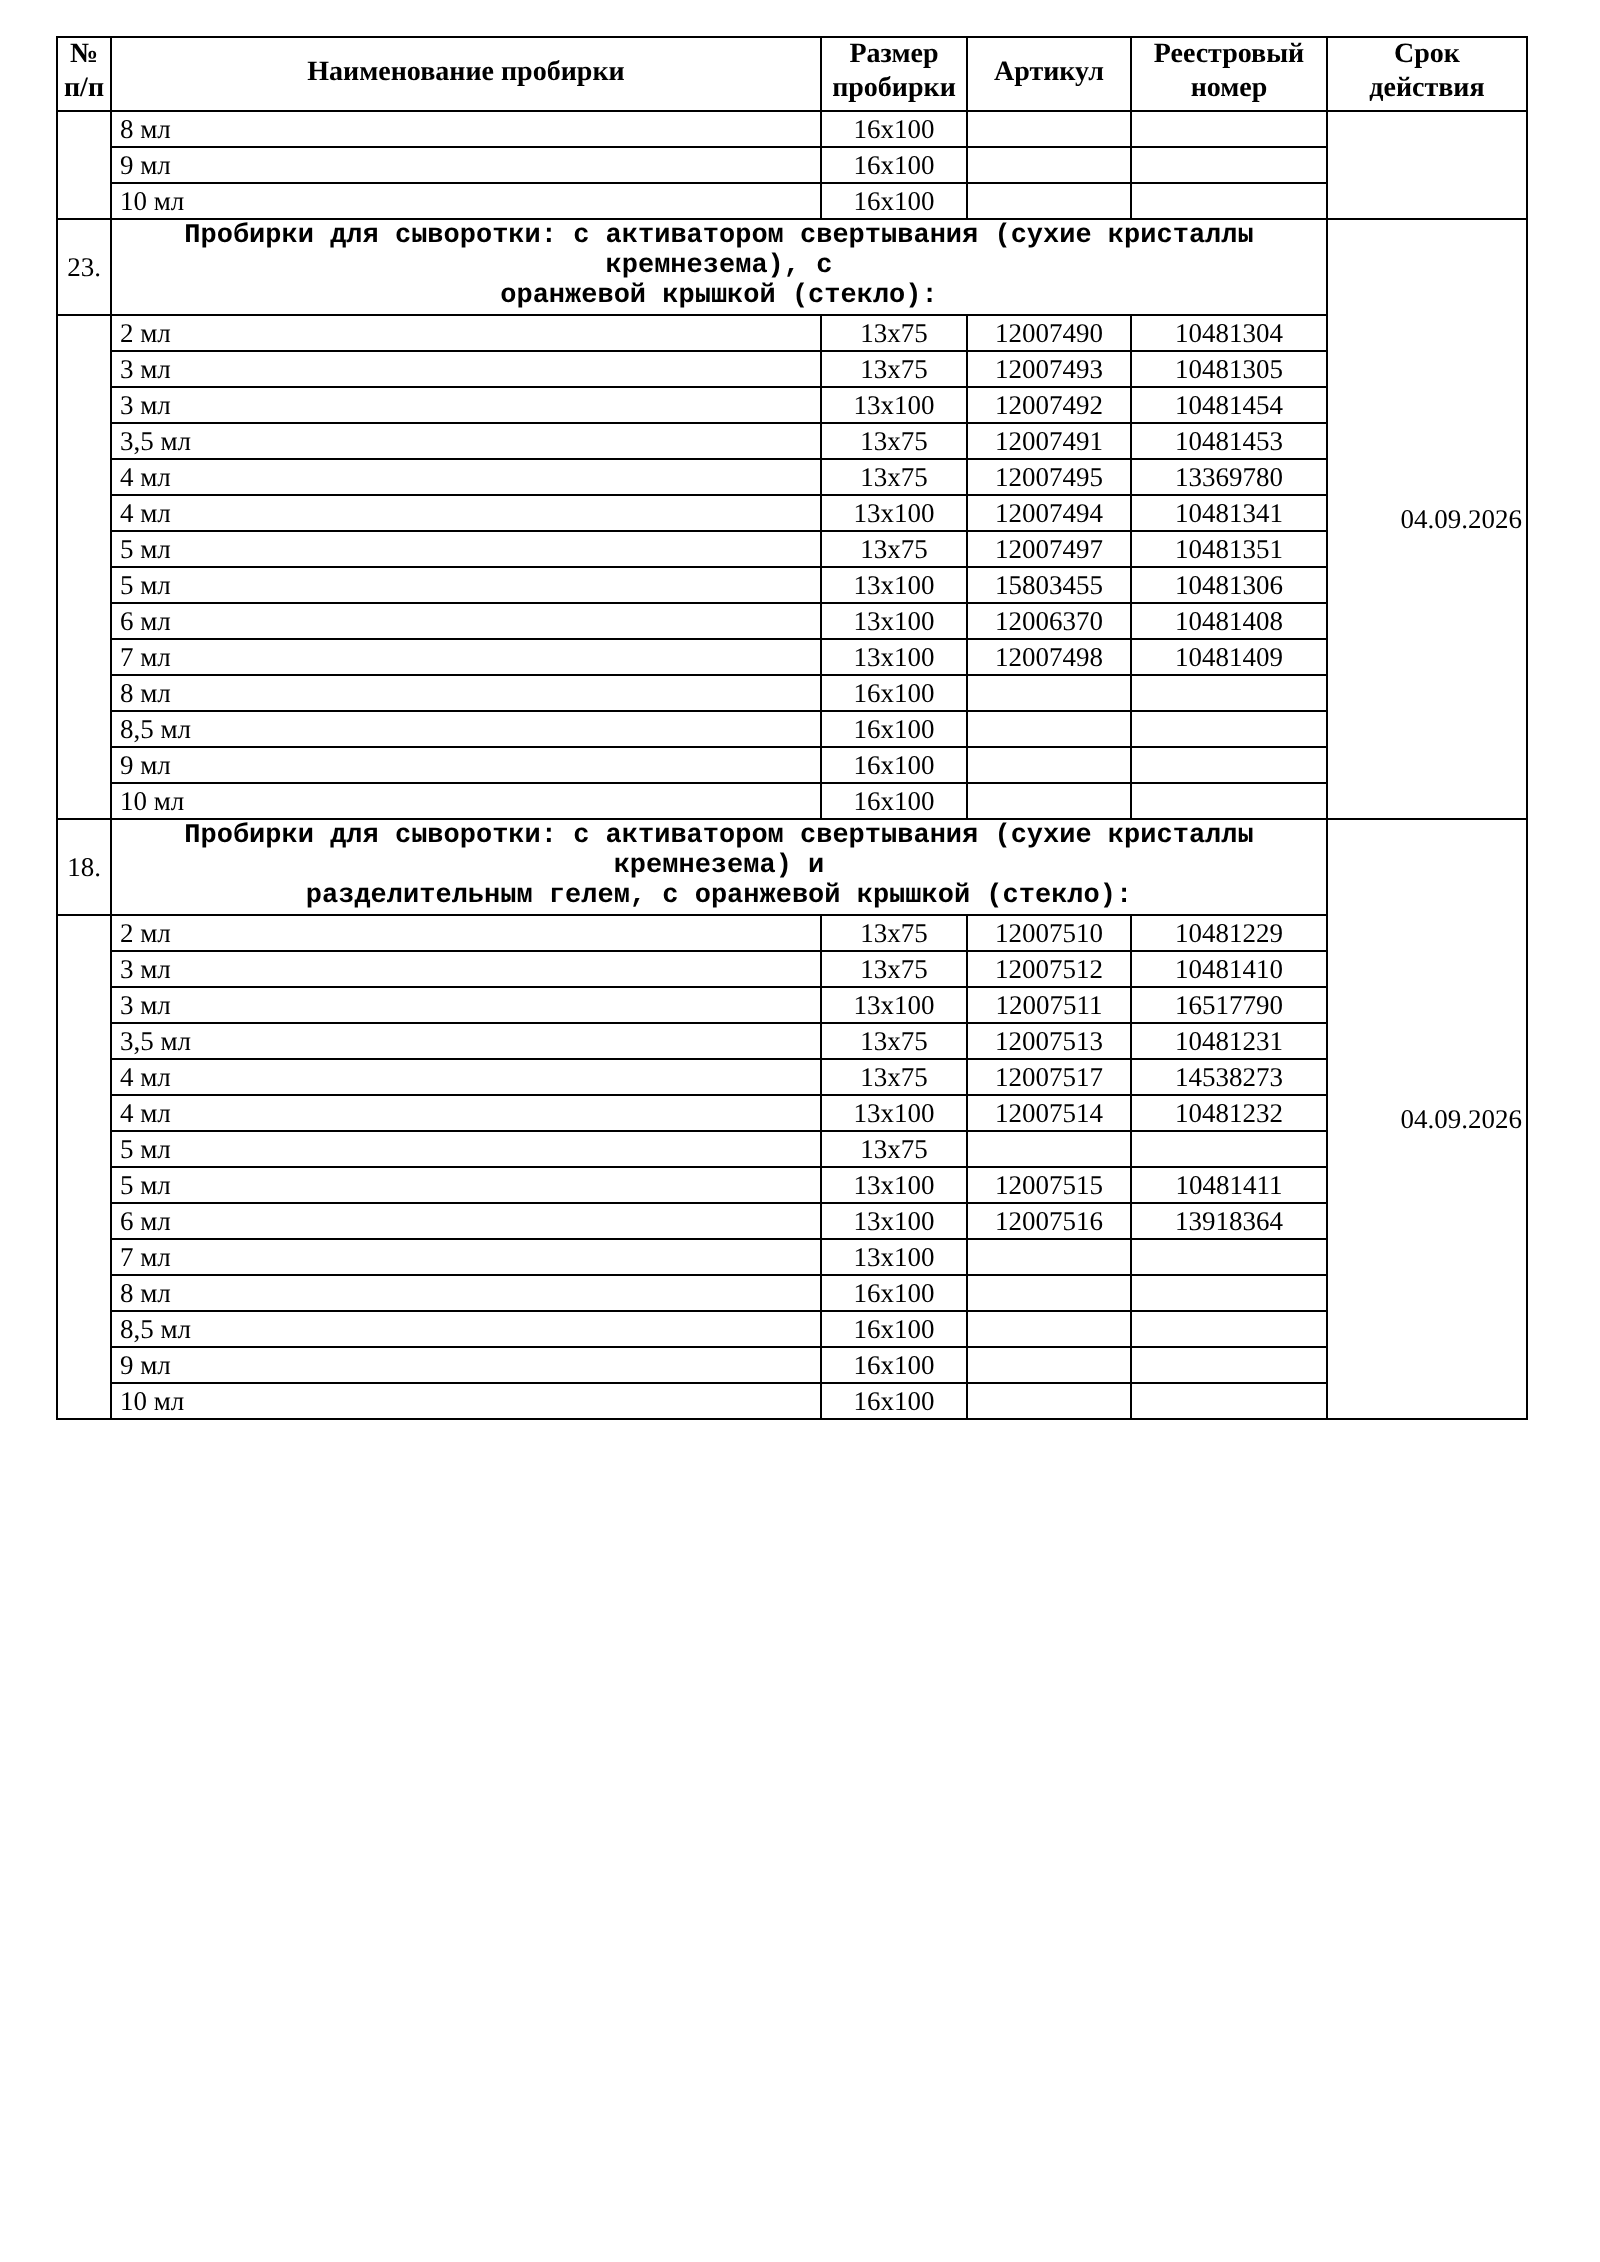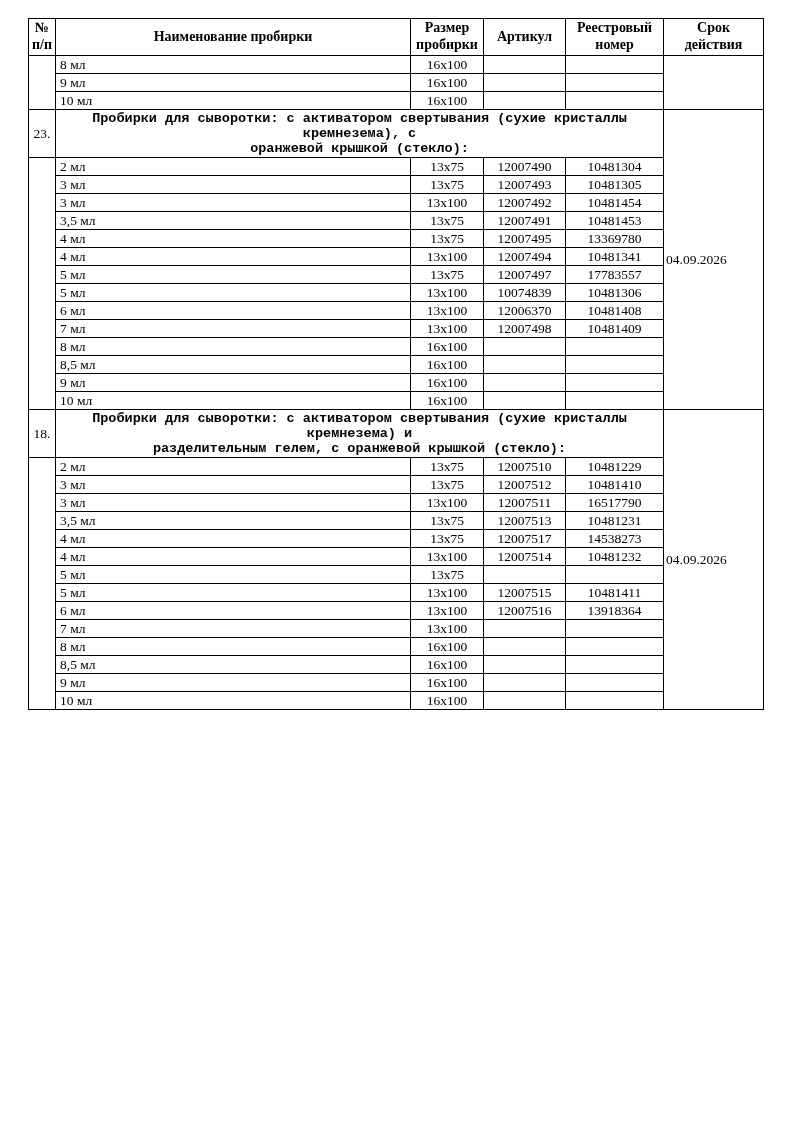--- a/index.html
+++ b/index.html
@@ -49,21 +49,21 @@
     padding-left: 4px;
   }
   .center { text-align: center; }
   .sec-title {
     font-weight: bold;
     text-align: center;
     line-height: 15px;
     padding: 1px 4px;
     font-family: Liberation Mono, monospace;
   }
-  .validity { text-align: left; }
+  .validity { text-align: right; }
   .num { text-align: center; }
 </style>
 </head>
 <body>
 
 <div class="table-wrap">
   <table>
     <colgroup>
       <col style="width:27px">
       <col style="width:355px">
@@ -157,26 +157,26 @@
         <tr class="data-row">
           <td class="cell name-cell">4 мл</td>
           <td class="cell center">13x100</td>
           <td class="cell center">12007494</td>
           <td class="cell center">10481341</td>
         </tr>
         <tr class="data-row">
           <td class="cell name-cell">5 мл</td>
           <td class="cell center">13x75</td>
           <td class="cell center">12007497</td>
-          <td class="cell center">17783557</td>
+          <td class="cell center">10481351</td>
         </tr>
         <tr class="data-row">
           <td class="cell name-cell">5 мл</td>
           <td class="cell center">13x100</td>
-          <td class="cell center">10074839</td>
+          <td class="cell center">15803455</td>
           <td class="cell center">10481306</td>
         </tr>
         <tr class="data-row">
           <td class="cell name-cell">6 мл</td>
           <td class="cell center">13x100</td>
           <td class="cell center">12006370</td>
           <td class="cell center">10481408</td>
         </tr>
         <tr class="data-row">
           <td class="cell name-cell">7 мл</td>

